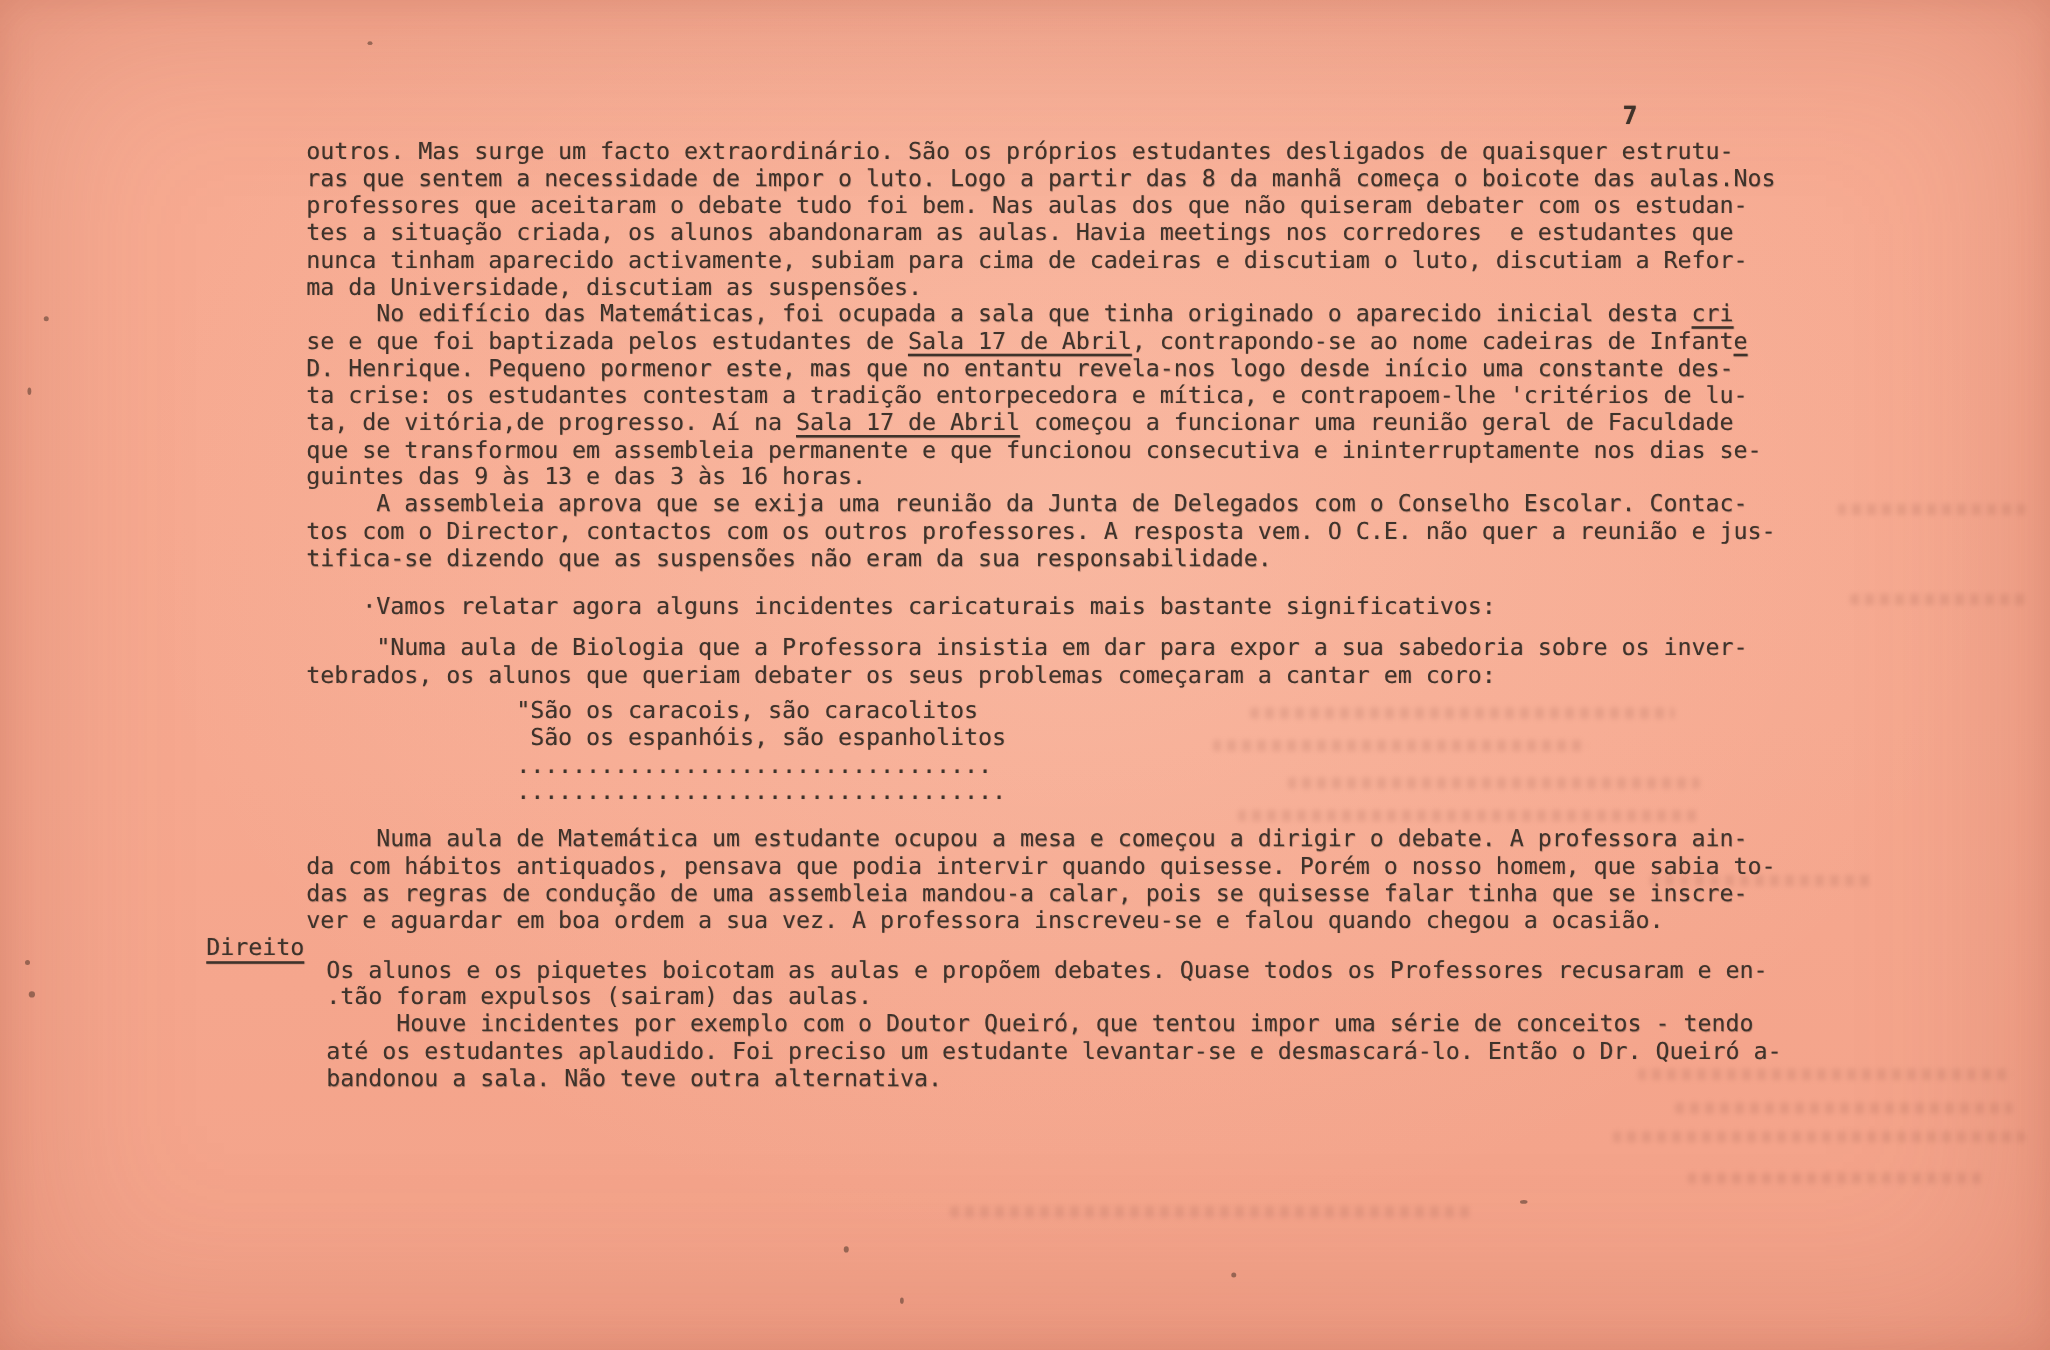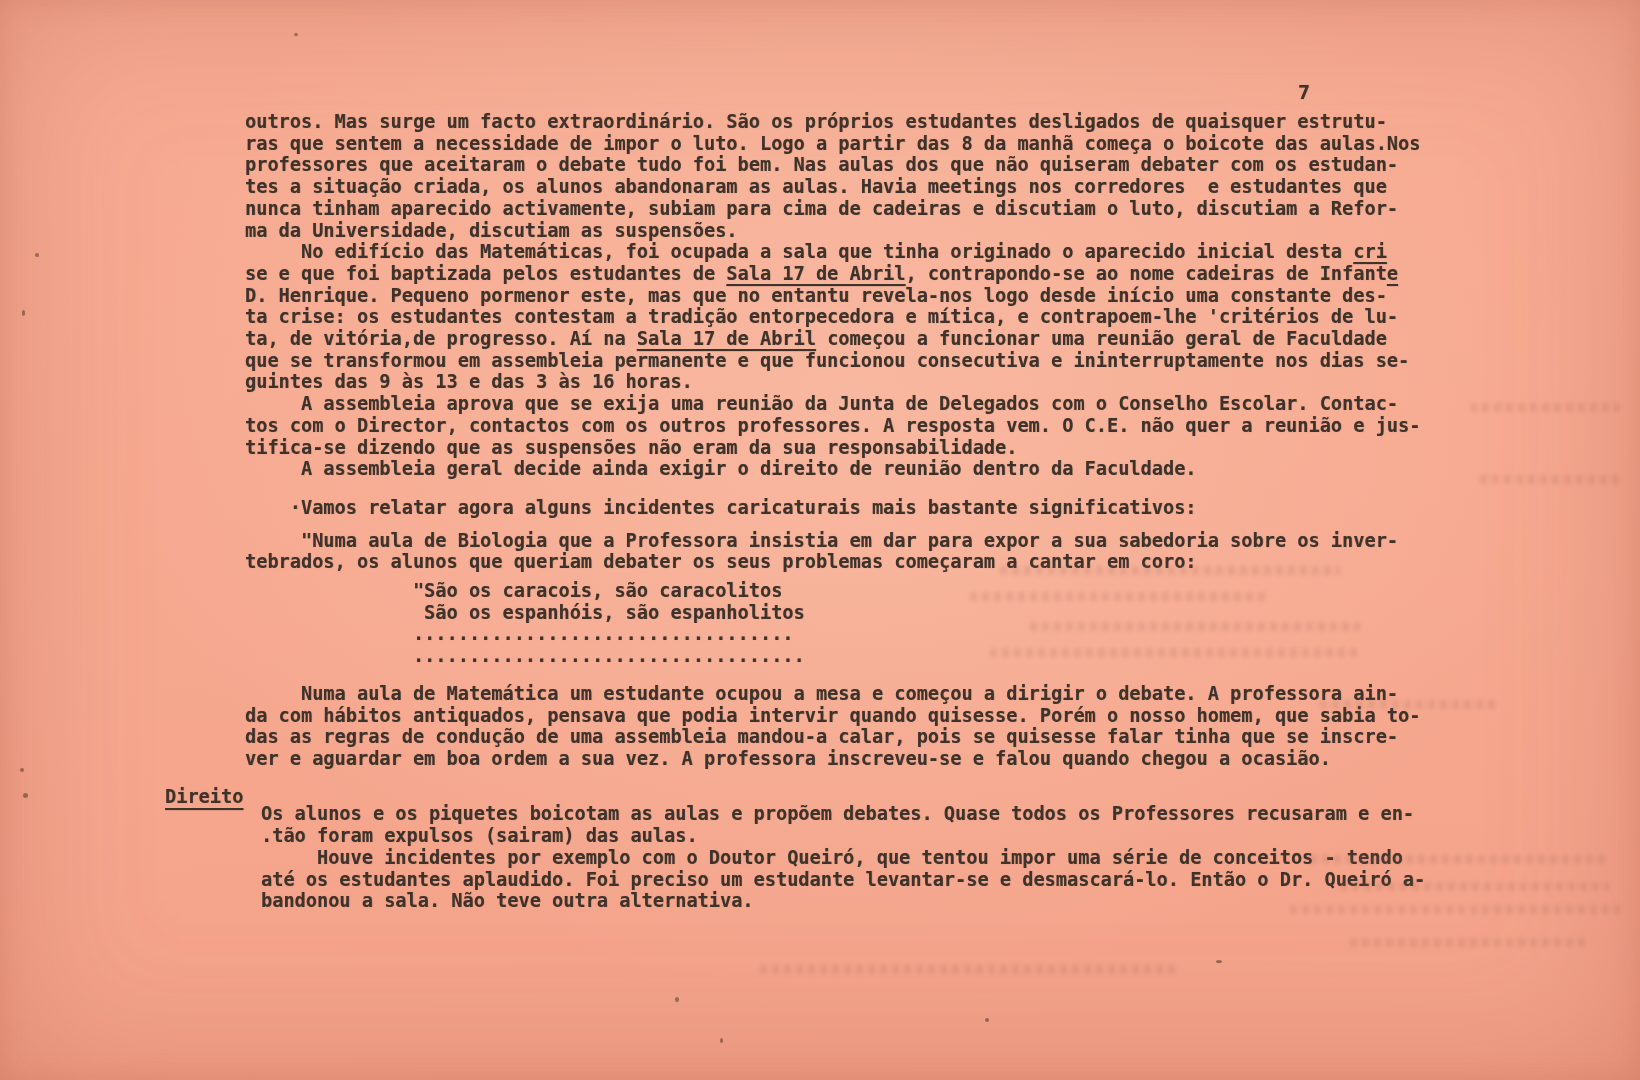--- a/index.html
+++ b/index.html
@@ -18,31 +18,31 @@
     box-shadow:inset 0 0 150px rgba(170,78,58,0.30), inset 0 0 28px rgba(170,78,58,0.18);
   }
   .pageno{
     position:absolute;left:1298px;top:80px;
     font-size:20px;font-weight:bold;
     text-shadow:0 0 0.8px rgba(62,48,40,0.6);
   }
   .body{position:absolute;left:245px;top:111px;width:1240px;}
   .t{
     margin:0;white-space:pre;
-    font-size:18.6px;line-height:21.7px;font-weight:bold;
+    font-size:18.6px;line-height:21.7px;font-weight:normal;
     text-shadow:0.4px 0.3px 0.7px rgba(70,52,42,0.45);
   }
   .u{text-decoration:underline;text-underline-offset:4px;text-decoration-thickness:1.6px;}
   .u2{text-decoration:underline;text-underline-offset:5px;text-decoration-thickness:2.3px;}
   .mt-vamos{margin-top:17px;}
   .mt-bio{margin-top:11px;}
   .mt-verse{margin-top:7px;}
   .mt-bicho{margin-top:12px;}
   .mt-mat{margin-top:16px;}
-  .direito-head{margin-top:16px;margin-left:-80px;}
+  .direito-head{margin-top:0;margin-left:-80px;}
   .direito-body{margin-top:-4px;margin-left:16px;}
   .ghost{
     position:absolute;height:9px;border-radius:3px;
     background:repeating-linear-gradient(90deg, rgba(168,104,88,0.55) 0 7px, rgba(168,104,88,0) 7px 12px);
     filter:blur(2px);opacity:0.38;pointer-events:none;
   }
   .speck{
     position:absolute;background:rgba(72,52,42,0.55);border-radius:50%;
     pointer-events:none;
   }
@@ -64,21 +64,20 @@
     <p class="t"><span>     No edifício das Matemáticas, foi ocupada a sala que tinha originado o aparecido inicial desta </span><span class="u">cri</span><span>
 se e que foi baptizada pelos estudantes de </span><span class="u">Sala 17 de Abril</span><span>, contrapondo-se ao nome cadeiras de Infant</span><span class="u">e</span><span>
 D. Henrique. Pequeno pormenor este, mas que no entantu revela-nos logo desde início uma constante des-
 ta crise: os estudantes contestam a tradição entorpecedora e mítica, e contrapoem-lhe 'critérios de lu-
 ta, de vitória,de progresso. Aí na </span><span class="u">Sala 17 de Abril</span><span> começou a funcionar uma reunião geral de Faculdade
 que se transformou em assembleia permanente e que funcionou consecutiva e ininterruptamente nos dias se-
 guintes das 9 às 13 e das 3 às 16 horas.</span></p>
     <p class="t">     A assembleia aprova que se exija uma reunião da Junta de Delegados com o Conselho Escolar. Contac-
 tos com o Director, contactos com os outros professores. A resposta vem. O C.E. não quer a reunião e jus-
 tifica-se dizendo que as suspensões não eram da sua responsabilidade.</p>
-    <p class="t">     A assembleia geral decide ainda exigir o direito de reunião dentro da Faculdade.</p>
     <p class="t mt-vamos">    ·Vamos relatar agora alguns incidentes caricaturais mais bastante significativos:</p>
     <p class="t mt-bio">     "Numa aula de Biologia que a Professora insistia em dar para expor a sua sabedoria sobre os inver-
 tebrados, os alunos que queriam debater os seus problemas começaram a cantar em coro:</p>
     <p class="t mt-verse">               "São os caracois, são caracolitos
                 São os espanhóis, são espanholitos
                ..................................
                ...................................</p>
     <p class="t mt-mat">     Numa aula de Matemática um estudante ocupou a mesa e começou a dirigir o debate. A professora ain-
 da com hábitos antiquados, pensava que podia intervir quando quisesse. Porém o nosso homem, que sabia to-
 das as regras de condução de uma assembleia mandou-a calar, pois se quisesse falar tinha que se inscre-

